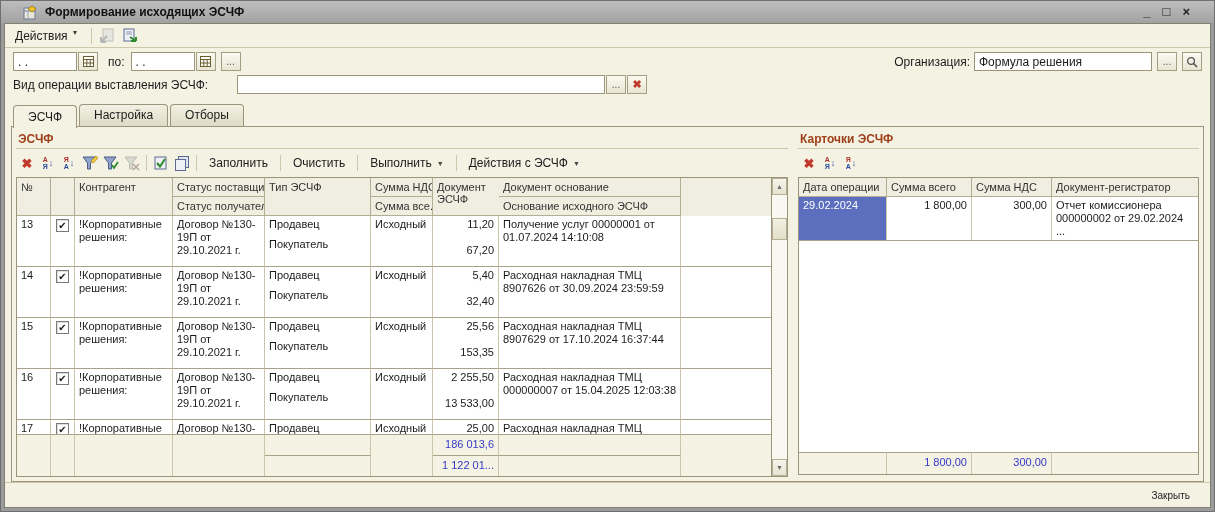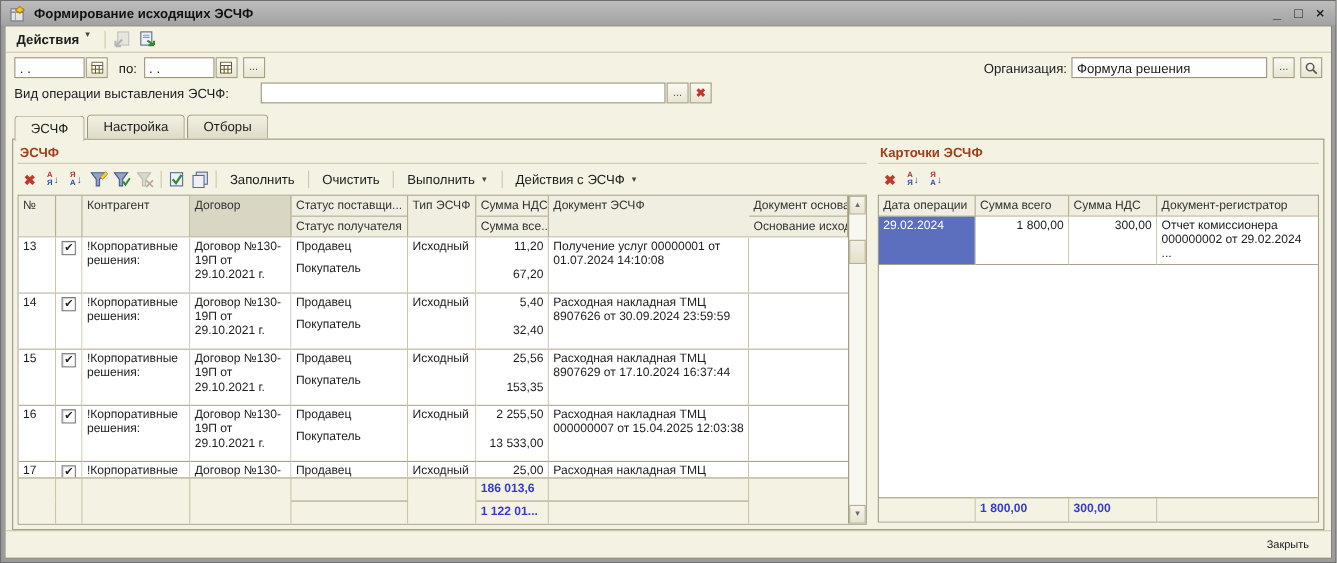--- a/index.html
+++ b/index.html
@@ -1,27 +1,27 @@
 <!DOCTYPE html>
 <html><head>
 <meta charset="utf-8">
 <style>
   * { box-sizing: border-box; margin: 0; padding: 0; }
   html,body { width:1215px; height:512px; }
   body { font-family:"Liberation Sans", sans-serif; font-size:12px; color:#1c1c1c; background:#8f8f8f; }
 
   .window { width:1215px; height:512px; background:#9b9b9b; border:1px solid #6f6f6f; display:flex; flex-direction:column; }
-  .titlebar { height:22px; background:linear-gradient(#bdbdbd,#a2a2a2); display:flex; align-items:center; padding:0 6px; gap:6px; flex:0 0 auto; }
+  .titlebar { height:22px; background:linear-gradient(#bdbdbd,#a2a2a2); display:flex; align-items:center; padding:0 20px; gap:6px; flex:0 0 auto; }
   .title-text { font-weight:bold; font-size:12px; color:#111; flex:1; }
   .win-btns { display:flex; gap:12px; padding-right:4px; }
   .win-btn { font-size:13px; font-weight:bold; color:#222; cursor:default; line-height:14px; }
   .client { flex:1; margin:0 3px 3px 3px; background:#f3f2e3; border:1px solid #808073; display:flex; flex-direction:column; overflow:hidden; }
 
   .menubar { height:24px; border-bottom:1px solid #cdc7ac; display:flex; align-items:center; padding:0 4px; gap:4px; flex:0 0 auto; }
-  .menu-item { padding:2px 6px; display:flex; align-items:flex-start; gap:4px;font-weight:bold; }
+  .menu-item { padding:2px 6px; display:flex; align-items:flex-start; gap:4px; }
   .dd-arrow { font-size:7px; color:#444; }
   .vsep { width:1px; height:16px; background:#cdc7ac; margin:0 2px; }
   .tool-ico { width:18px; height:18px; display:flex; align-items:center; justify-content:center; }
   .grayed { opacity:0.45; filter:grayscale(70%); }
 
   .params { padding:4px 8px 2px 8px; flex:0 0 auto; }
   .prow { display:flex; align-items:center; margin-bottom:4px; }
   .plabel { width:224px; flex:0 0 auto; }
   .inp { background:#fff; border:1px solid #9a9478; height:19px; display:flex; align-items:center; padding:0 4px; font-size:12px; }
   .date-inp { width:64px; }
@@ -63,21 +63,21 @@
   .bc.num { text-align:right; padding-right:18px; }
   .bc.chk { display:flex; justify-content:center; padding-top:3px; }
   .cb { width:13px; height:13px; border:1px solid #7a7a7a; background:#fff; font-size:10px; line-height:11px; text-align:center; color:#222; box-shadow:inset 1px 1px 0 #ddd; }
   .bc.stat span, .bc.sums span { display:block; }
   .bc.stat span + span { margin-top:7px; }
   .bc.sums { text-align:right; }
   .bc.sums span + span { margin-top:13px; }
   .lt-foot { background:#f3f2e3; flex:0 0 auto; }
   .fr { height:21px; }
   .fc { border-right:1px solid #ccc5ab; border-top:1px solid #a9a289; padding:3px 4px; font-size:11px; }
-  .fc.total { color:#3739c8; font-weight:bold; }
+  .fc.total { color:#3739c8; font-weight:normal; text-align:right; }
 
   .sbar { width:17px; border-left:1px solid #9c957c; background:#f8f7f0; display:flex; flex-direction:column; }
   .sb-btn { height:17px; background:linear-gradient(#f6f5ea,#e6e3d0); border:1px solid #b5af95; display:flex; align-items:center; justify-content:center; font-size:7px; color:#6d6d6d; flex:0 0 auto; }
   .sb-thumb { height:22px; margin-top:23px; background:linear-gradient(#f2f0e2,#e2dfca); border:1px solid #b5af95; flex:0 0 auto; }
   .sb-fill { flex:1; }
 
   
   .rt-grid { display:grid; grid-template-columns:88px 85px 80px 1fr; }
   .rt-head { background:#f0eee0; flex:0 0 auto; }
   .rt-head .hc { white-space:nowrap; }
@@ -261,21 +261,20 @@
           </span>
         </div>
 
         <div class="table-wrap">
           <div class="lt-cols">
 
             <div class="lt-grid lt-head">
               <div class="hc">№</div>
               <div class="hc"></div>
               <div class="hc">Контрагент</div>
-              <div class="hc dark">Договор</div>
               <div class="hc h-split">
                 <div>Статус поставщи...</div>
                 <div>Статус получателя</div>
               </div>
               <div class="hc">Тип ЭСЧФ</div>
               <div class="hc h-split">
                 <div>Сумма НДС</div>
                 <div>Сумма все...</div>
               </div>
               <div class="hc" style="border-right:none">Документ ЭСЧФ</div>

